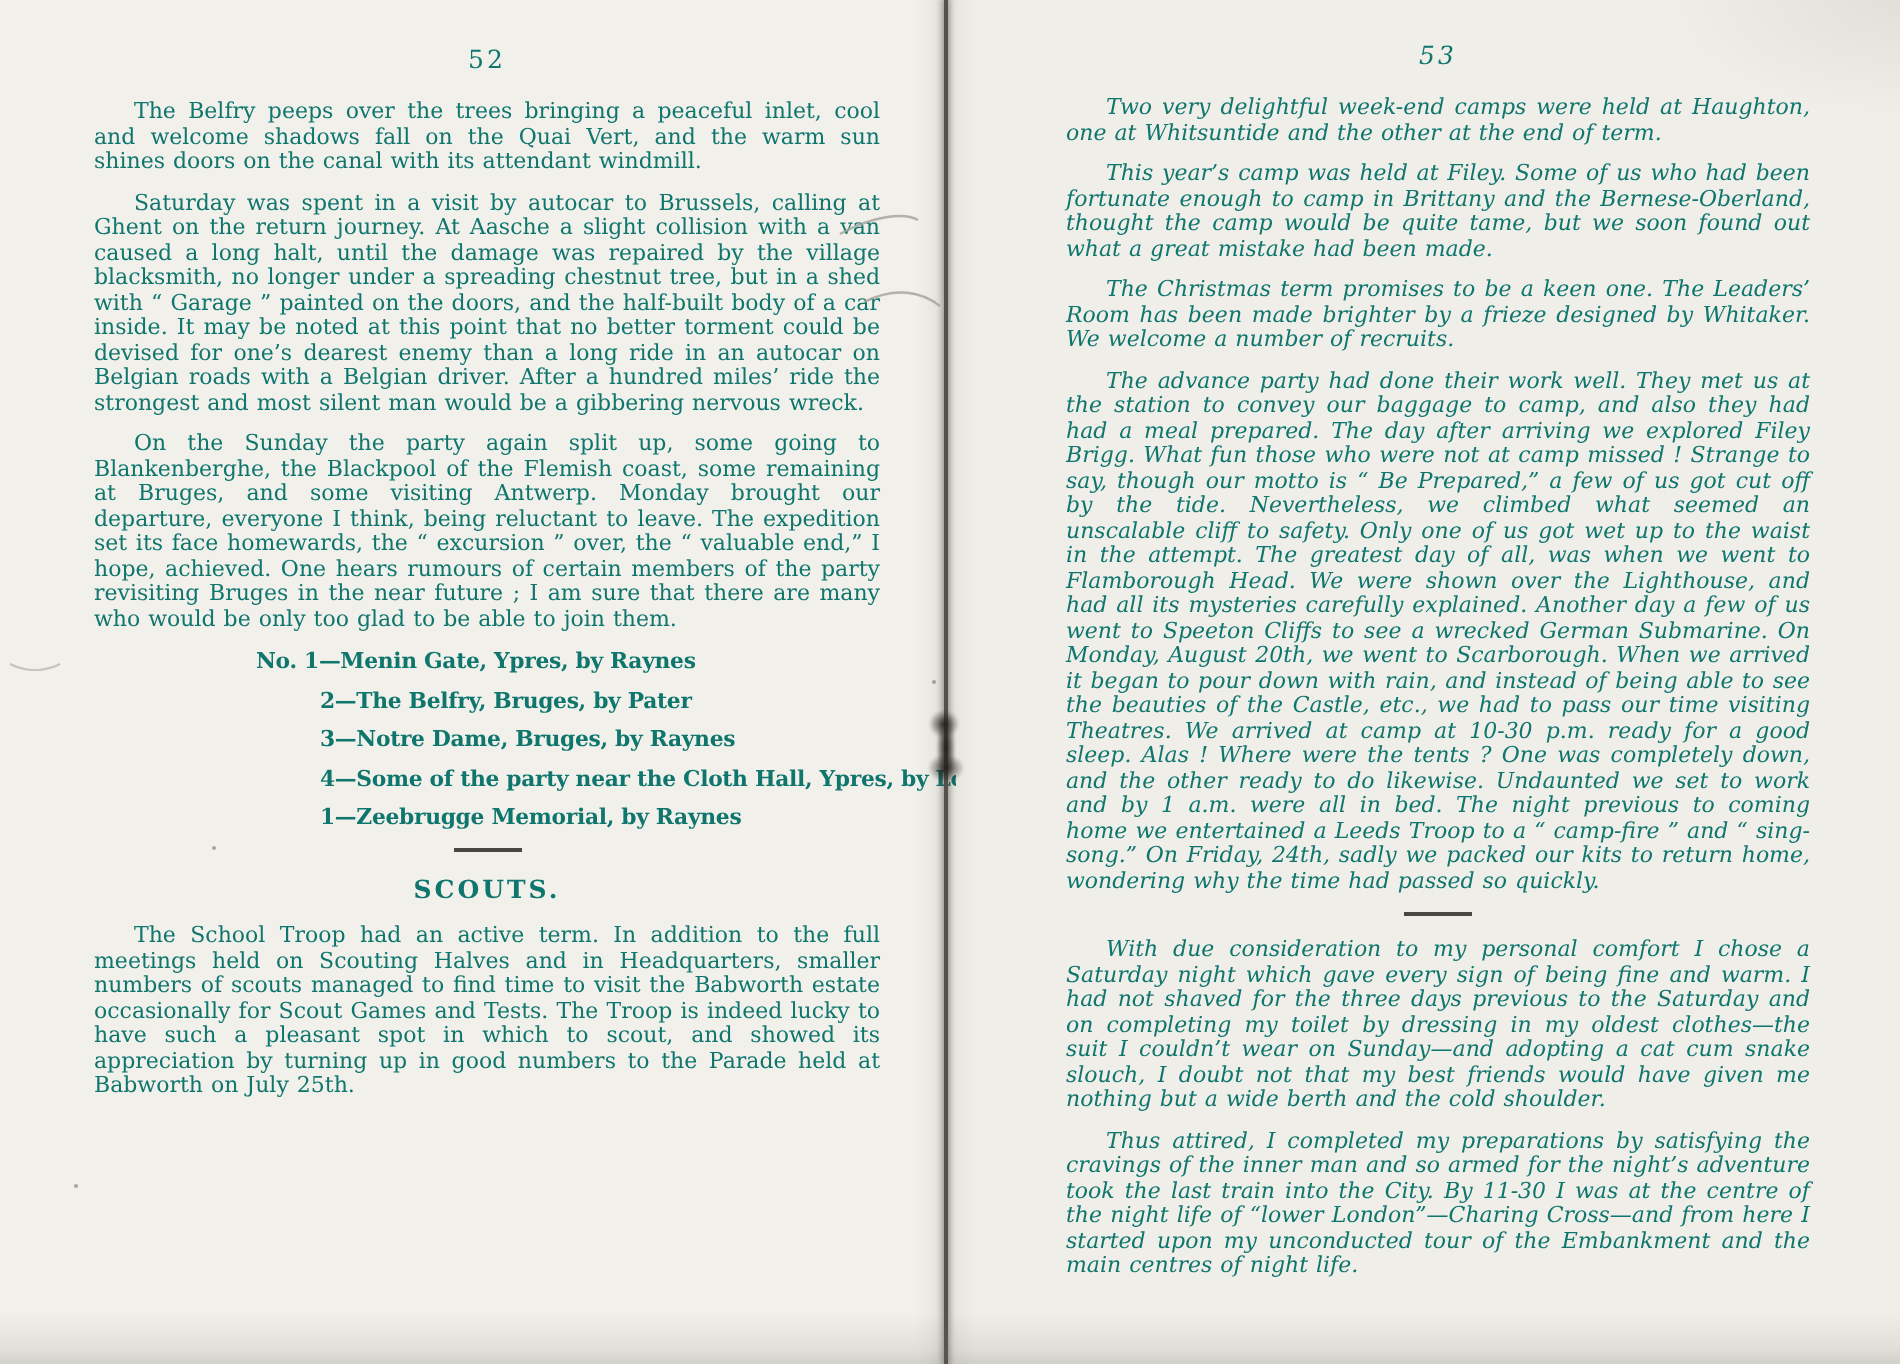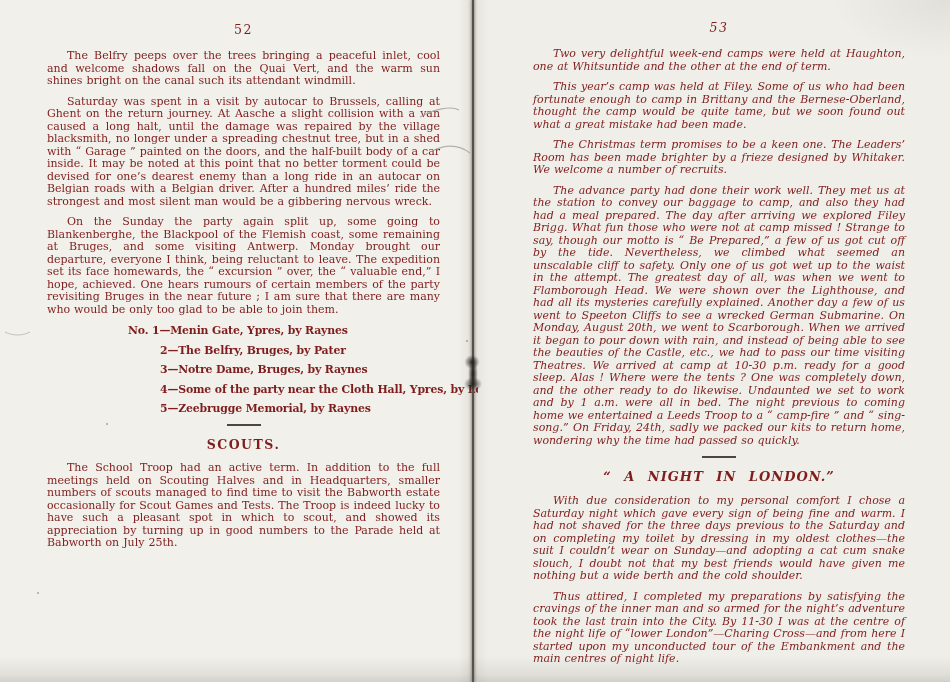--- a/index.html
+++ b/index.html
@@ -1,18 +1,18 @@
 <!DOCTYPE html>
 <html><head>
 <meta charset="utf-8">
 <style>
   html,body { margin:0; padding:0; background:#8a8a88; }
   .scan {
     position:relative; width:950px; height:682px; overflow:hidden;
-    background:#f0efe9; color:#7f1d1d;
+    background:#f0efe9; color:#0f766e;
     font-family:"DejaVu Serif","Liberation Serif",serif;
   }
   .page { position:absolute; top:0; height:682px; box-sizing:border-box; }
   .page.left  { left:0;   width:466px; padding:22px 26px 0 47px; background:#f1f0ea; }
   .page.right { left:478px; width:472px; padding:20px 45px 0 55px; background:#efeee8;font-style:italic; }
 
   .page-number { text-align:center; font-size:12.5px; letter-spacing:1.5px; margin-bottom:13px; }
 
   p.para {
     margin:0 0 8px; font-size:11px; line-height:12.5px;
@@ -62,43 +62,42 @@
     background:radial-gradient(ellipse at 100% 0%, rgba(120,116,108,0.12), rgba(120,116,108,0) 70%);
   }
 </style>
 </head>
 <body>
 
 <div class="scan">
 
   <div class="page left">
     <div class="page-number">52</div>
-    <p class="para">The Belfry peeps over the trees bringing a peaceful inlet, cool and welcome shadows fall on the Quai Vert, and the warm sun shines bright on the canal such its attendant windmill.</p>
+    <p class="para">The Belfry peeps over the trees bringing a peaceful inlet, cool and welcome shadows fall on the Quai Vert, and the warm sun shines doors on the canal with its attendant windmill.</p>
     <p class="para">Saturday was spent in a visit by autocar to Brussels, calling at Ghent on the return journey. At Aasche a slight collision with a van caused a long halt, until the damage was repaired by the village blacksmith, no longer under a spreading chestnut tree, but in a shed with “&nbsp;Garage&nbsp;” painted on the doors, and the half-built body of a car inside. It may be noted at this point that no better torment could be devised for one’s dearest enemy than a long ride in an autocar on Belgian roads with a Belgian driver. After a hundred miles’ ride the strongest and most silent man would be a gibbering nervous wreck.</p>
     <p class="para">On the Sunday the party again split up, some going to Blankenberghe, the Blackpool of the Flemish coast, some remaining at Bruges, and some visiting Antwerp. Monday brought our departure, everyone I think, being reluctant to leave. The expedition set its face homewards, the “&nbsp;excursion&nbsp;” over, the “&nbsp;valuable end,” I hope, achieved. One hears rumours of certain members of the party revisiting Bruges in the near future&nbsp;; I am sure that there are many who would be only too glad to be able to join them.</p>
     <div class="photo-list">
       <div class="photo-item first">No. 1—Menin Gate, Ypres, by Raynes</div>
       <div class="photo-item">2—The Belfry, Bruges, by Pater</div>
       <div class="photo-item">3—Notre Dame, Bruges, by Raynes</div>
       <div class="photo-item">4—Some of the party near the Cloth Hall, Ypres, by Lockwood</div>
-      <div class="photo-item">5—Zeebrugge Memorial, by Raynes</div>
+      <div class="photo-item">1—Zeebrugge Memorial, by Raynes</div>
     </div>
     <div class="divider"></div>
     <h2 class="section-heading">SCOUTS.</h2>
     <p class="para">The School Troop had an active term. In addition to the full meetings held on Scouting Halves and in Headquarters, smaller numbers of scouts managed to find time to visit the Babworth estate occasionally for Scout Games and Tests. The Troop is indeed lucky to have such a pleasant spot in which to scout, and showed its appreciation by turning up in good numbers to the Parade held at Babworth on July 25th.</p>
   </div>
 
   <div class="page right">
     <div class="page-number">53</div>
     <p class="para">Two very delightful week-end camps were held at Haughton, one at Whitsuntide and the other at the end of term.</p>
     <p class="para">This year’s camp was held at Filey. Some of us who had been fortunate enough to camp in Brittany and the Bernese-Oberland, thought the camp would be quite tame, but we soon found out what a great mistake had been made.</p>
     <p class="para">The Christmas term promises to be a keen one. The Leaders’ Room has been made brighter by a frieze designed by Whitaker. We welcome a number of recruits.</p>
     <p class="para">The advance party had done their work well. They met us at the station to convey our baggage to camp, and also they had had a meal prepared. The day after arriving we explored Filey Brigg. What fun those who were not at camp missed&nbsp;! Strange to say, though our motto is “&nbsp;Be Prepared,” a few of us got cut off by the tide. Nevertheless, we climbed what seemed an unscalable cliff to safety. Only one of us got wet up to the waist in the attempt. The greatest day of all, was when we went to Flamborough Head. We were shown over the Lighthouse, and had all its mysteries carefully explained. Another day a few of us went to Speeton Cliffs to see a wrecked German Submarine. On Monday, August 20th, we went to Scarborough. When we arrived it began to pour down with rain, and instead of being able to see the beauties of the Castle, etc., we had to pass our time visiting Theatres. We arrived at camp at 10-30 p.m. ready for a good sleep. Alas&nbsp;! Where were the tents&nbsp;? One was completely down, and the other ready to do likewise. Undaunted we set to work and by 1 a.m. were all in bed. The night previous to coming home we entertained a Leeds Troop to a “&nbsp;camp-fire&nbsp;” and “&nbsp;sing-song.” On Friday, 24th, sadly we packed our kits to return home, wondering why the time had passed so quickly.</p>
     <div class="divider"></div>
-    <h2 class="section-heading">“&nbsp;A NIGHT IN LONDON.”</h2>
     <p class="para">With due consideration to my personal comfort I chose a Saturday night which gave every sign of being fine and warm. I had not shaved for the three days previous to the Saturday and on completing my toilet by dressing in my oldest clothes—the suit I couldn’t wear on Sunday—and adopting a cat cum snake slouch, I doubt not that my best friends would have given me nothing but a wide berth and the cold shoulder.</p>
     <p class="para">Thus attired, I completed my preparations by satisfying the cravings of the inner man and so armed for the night’s adventure took the last train into the City. By 11-30 I was at the centre of the night life of “lower London”—Charing Cross—and from here I started upon my unconducted tour of the Embankment and the main centres of night life.</p>
   </div>
 
   <div class="gutter"></div>
   <div class="gutter-line"></div>
   <div class="gutter-blob"></div>
 
   <svg class="pencil-marks" width="950" height="682" viewBox="0 0 950 682">
     <path d="M 420 117 C 436 108, 452 106, 459 110" fill="none" stroke="#a3a19a" stroke-width="1.2" opacity="0.8"></path>

